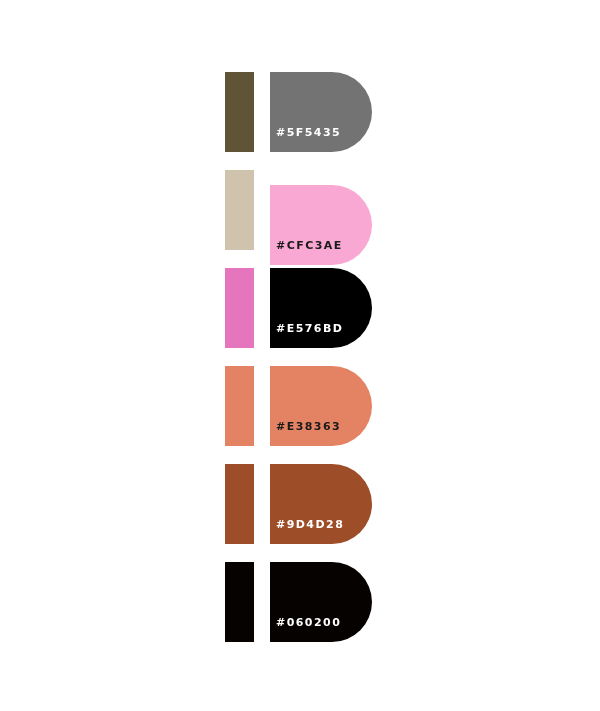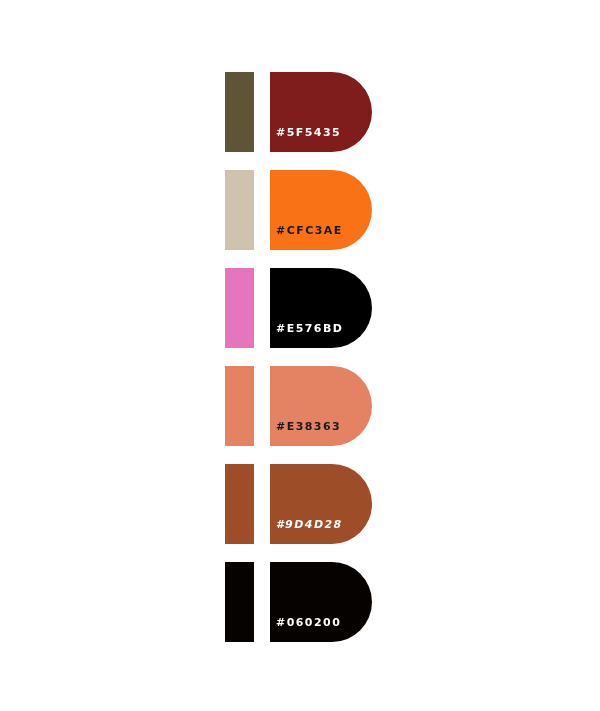--- a/index.html
+++ b/index.html
@@ -63,47 +63,47 @@
     line-height: 1;
   }
 </style>
 </head>
 <body style="background: rgb(255, 255, 255);">
 
 <div id="palette-root">
 
   <div class="swatch-row" style="top: 72px;">
     <div class="swatch-bar" style="background: rgb(95, 84, 53);"></div>
-    <div class="swatch-d" style="background: #7f1d1d;">
+    <div class="swatch-d" style="background: #737373;">
       <span class="swatch-label" style="color: rgb(255, 255, 255);">#5F5435</span>
     </div>
   </div>
 
   <div class="swatch-row" style="top: 170px;">
     <div class="swatch-bar" style="background: rgb(207, 195, 174);"></div>
-    <div class="swatch-d" style="background: #f97316;">
+    <div class="swatch-d" style="background: #f9a8d4; margin-top: 15px;">
       <span class="swatch-label" style="color: rgb(26, 26, 26);">#CFC3AE</span>
     </div>
   </div>
 
   <div class="swatch-row" style="top: 268px;">
     <div class="swatch-bar" style="background: rgb(229, 118, 189);"></div>
     <div class="swatch-d" style="background: #000000;">
       <span class="swatch-label" style="color: rgb(255, 255, 255);">#E576BD</span>
     </div>
   </div>
 
   <div class="swatch-row" style="top: 366px;">
     <div class="swatch-bar" style="background: rgb(227, 131, 99);"></div>
     <div class="swatch-d" style="background: rgb(227, 131, 99);">
       <span class="swatch-label" style="color: rgb(26, 26, 26);">#E38363</span>
     </div>
   </div>
 
-  <div class="swatch-row" style="top: 464px; font-style: italic;">
+  <div class="swatch-row" style="top: 464px;">
     <div class="swatch-bar" style="background: rgb(157, 77, 40);"></div>
     <div class="swatch-d" style="background: rgb(157, 77, 40);">
       <span class="swatch-label" style="color: rgb(255, 255, 255);">#9D4D28</span>
     </div>
   </div>
 
   <div class="swatch-row" style="top: 562px;">
     <div class="swatch-bar" style="background: rgb(6, 2, 0);"></div>
     <div class="swatch-d" style="background: rgb(6, 2, 0);">
       <span class="swatch-label" style="color: rgb(255, 255, 255); text-align: center;">#060200</span>

